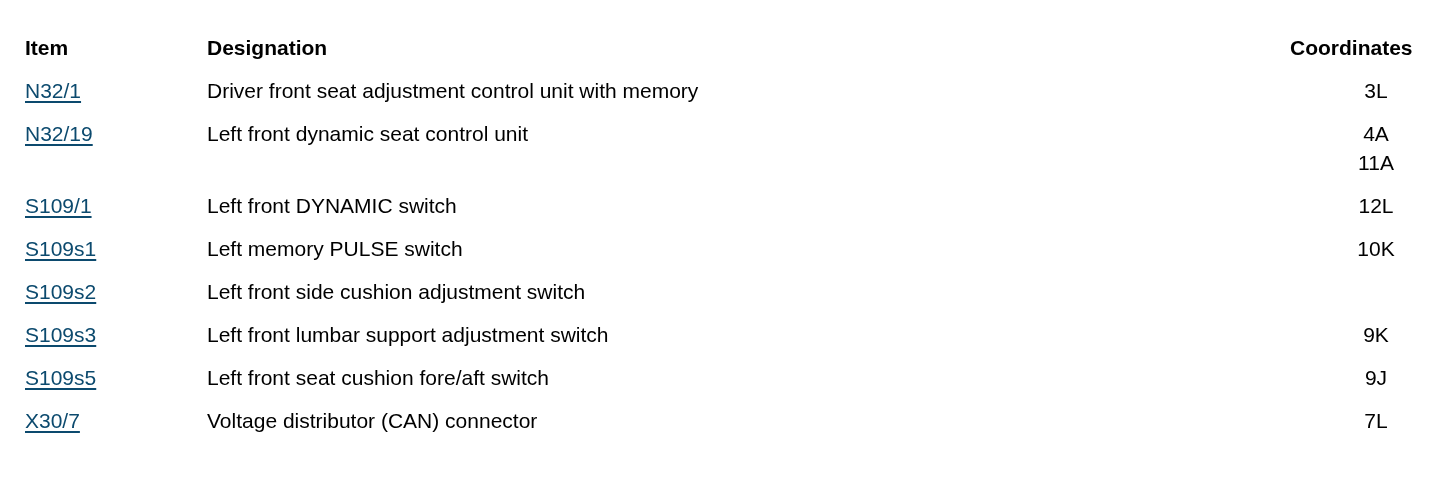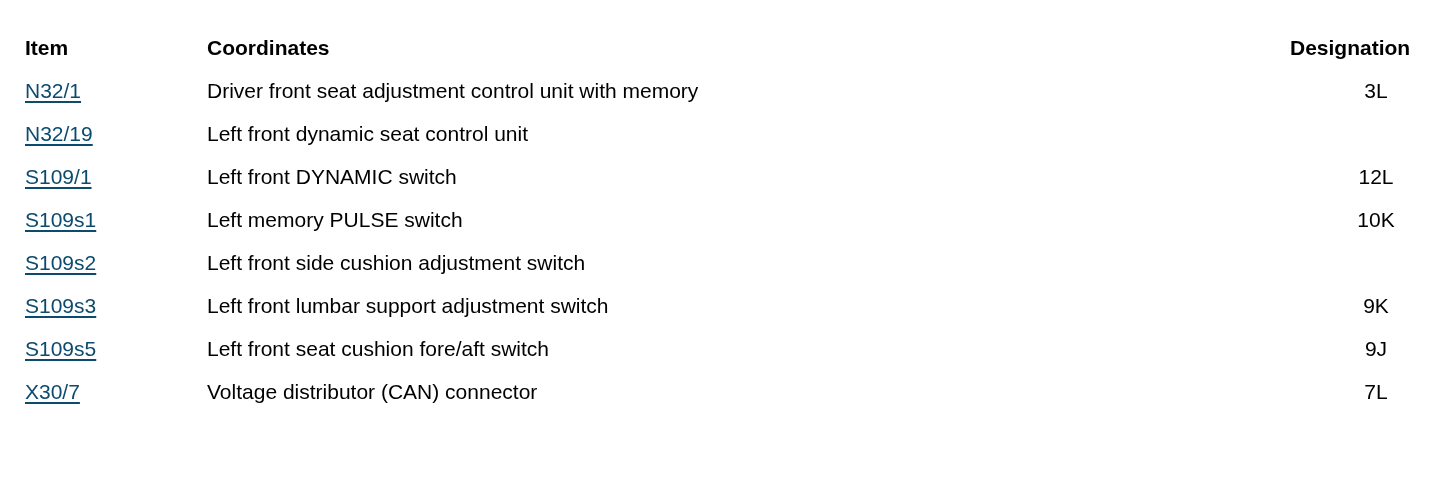--- a/index.html
+++ b/index.html
@@ -44,35 +44,39 @@
     cursor: pointer;
   }
 </style>
 </head>
 <body>
 
 <div class="legend">
 
   <div class="row header-row">
     <div class="cell">Item</div>
+    <div class="cell">Designation</div>
     <div class="cell">Coordinates</div>
-    <div class="cell">Designation</div>
   </div>
 
   <div class="row">
     <div class="cell"><a class="item-link">N32/1</a></div>
     <div class="cell">Driver front seat adjustment control unit with memory</div>
     <div class="cell">
         <div class="coords-val">3L</div>
       </div>
   </div>
 
   <div class="row">
     <div class="cell"><a class="item-link">N32/19</a></div>
     <div class="cell">Left front dynamic seat control unit</div>
+    <div class="cell">
+      <div class="coords-val">4A</div>
+      <div class="coords-val">11A</div>
+    </div>
   </div>
 
 
   <div class="row">
     <div class="cell"><a class="item-link">S109/1</a></div>
     <div class="cell">Left front DYNAMIC switch</div>
     <div class="cell">
         <div class="coords-val">12L</div>
       </div>
   </div>

